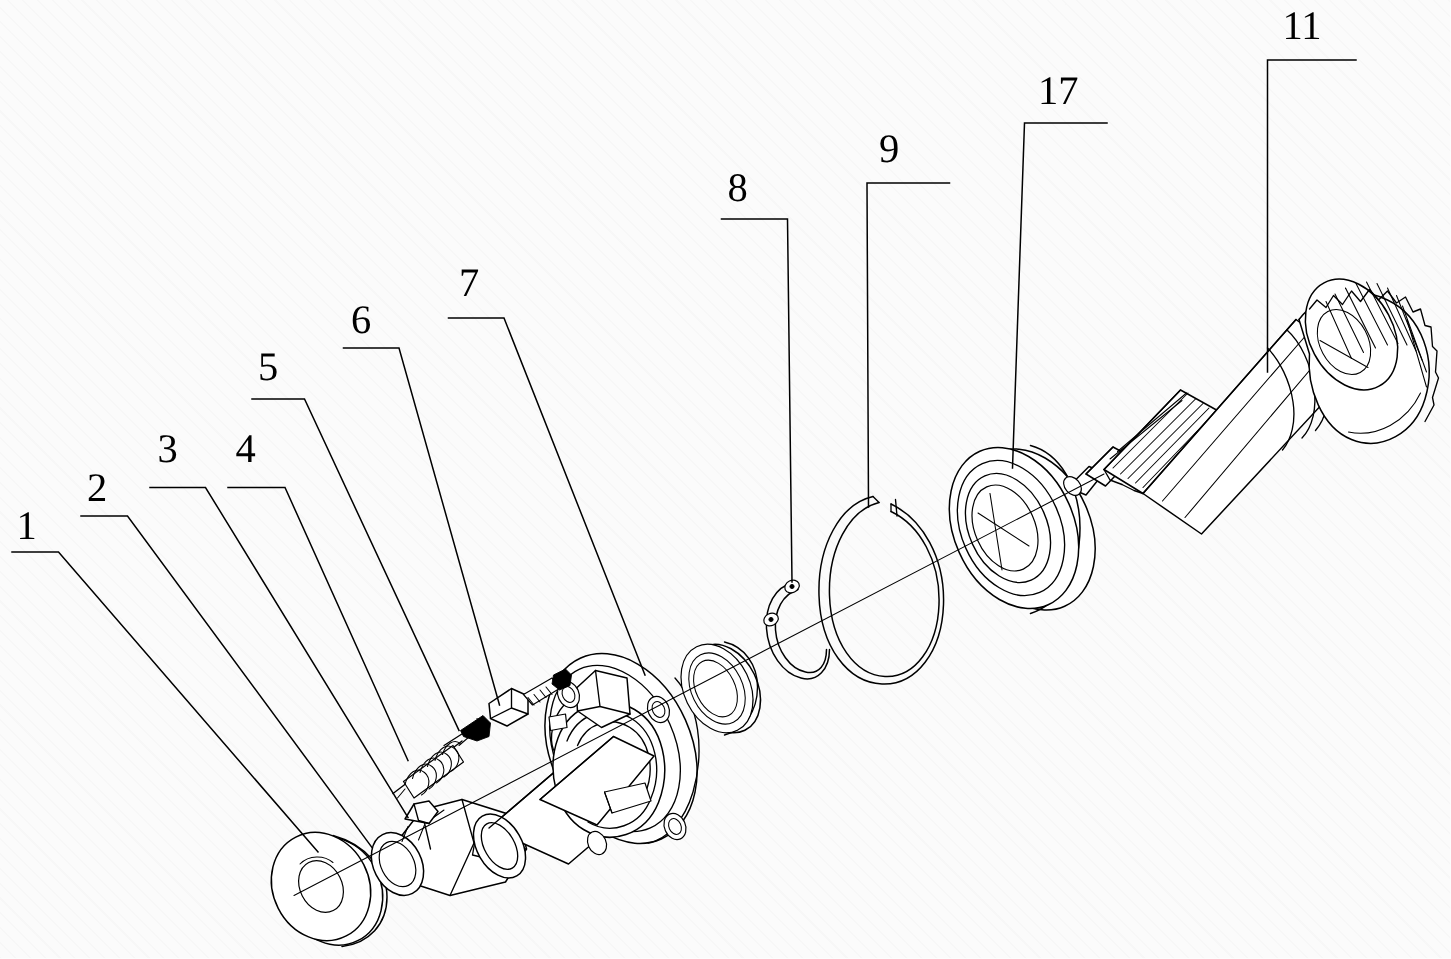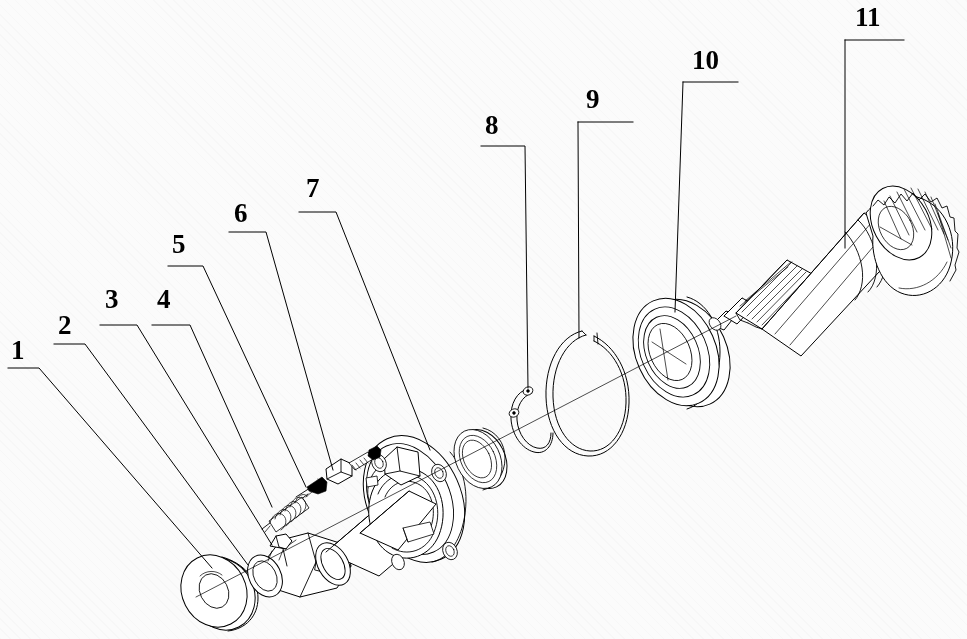--- a/index.html
+++ b/index.html
@@ -22,21 +22,20 @@
   .leader{fill:none;stroke:#000000;stroke-width:1;stroke-linecap:square;stroke-linejoin:miter;}
   .callout-num{
     position:absolute;
     font-family:"Liberation Serif",serif;
     font-size:27px;
     color:#000000;
     line-height:1;
     white-space:nowrap;
     letter-spacing:0px;
     user-select:none;
-    font-weight:bold;
   }
 </style>
 </head>
 <body>
 
 <div id="page">
 
   <div id="figure">
   <svg viewBox="0 0 967 639" xmlns="http://www.w3.org/2000/svg">
 
@@ -257,16 +256,16 @@
 
   <div class="callout-num" style="left:11px;  top:337px;">1</div>
   <div class="callout-num" style="left:58px;  top:312px;">2</div>
   <div class="callout-num" style="left:105px; top:286px;">3</div>
   <div class="callout-num" style="left:157px; top:286px;">4</div>
   <div class="callout-num" style="left:172px; top:231px;">5</div>
   <div class="callout-num" style="left:234px; top:200px;">6</div>
   <div class="callout-num" style="left:306px; top:175px;">7</div>
   <div class="callout-num" style="left:485px; top:112px;">8</div>
   <div class="callout-num" style="left:586px; top:86px;">9</div>
-  <div class="callout-num" style="left:692px; top:47px;">10</div>
+  <div class="callout-num" style="left:692px; top:47px;">17</div>
   <div class="callout-num" style="left:855px; top:4px;">11</div>
 
 </div>
 
 </body></html>

